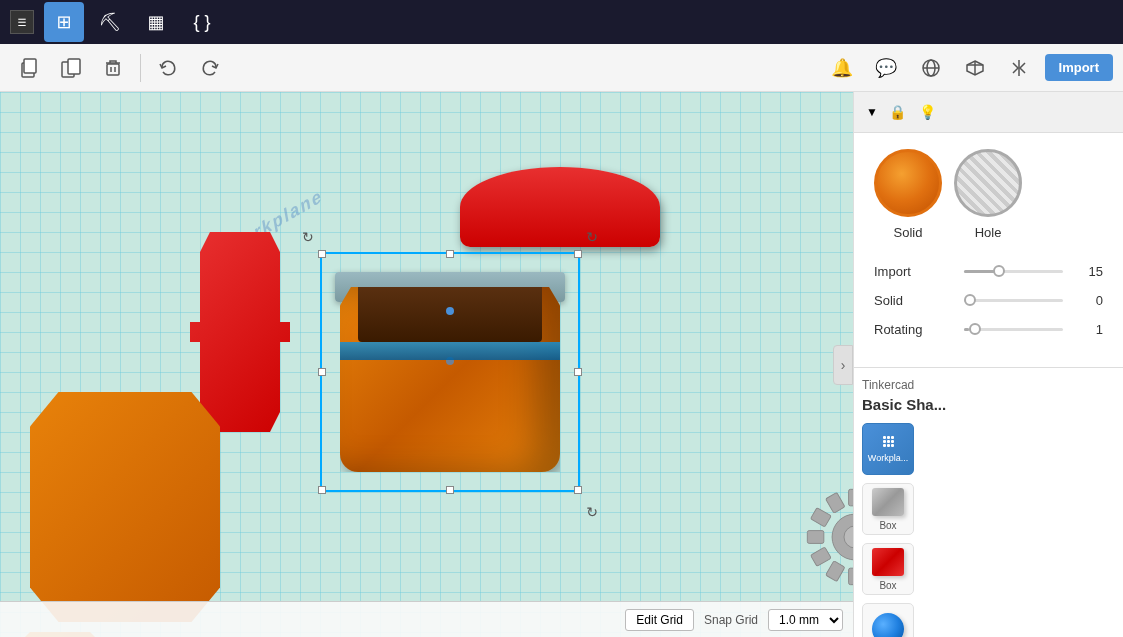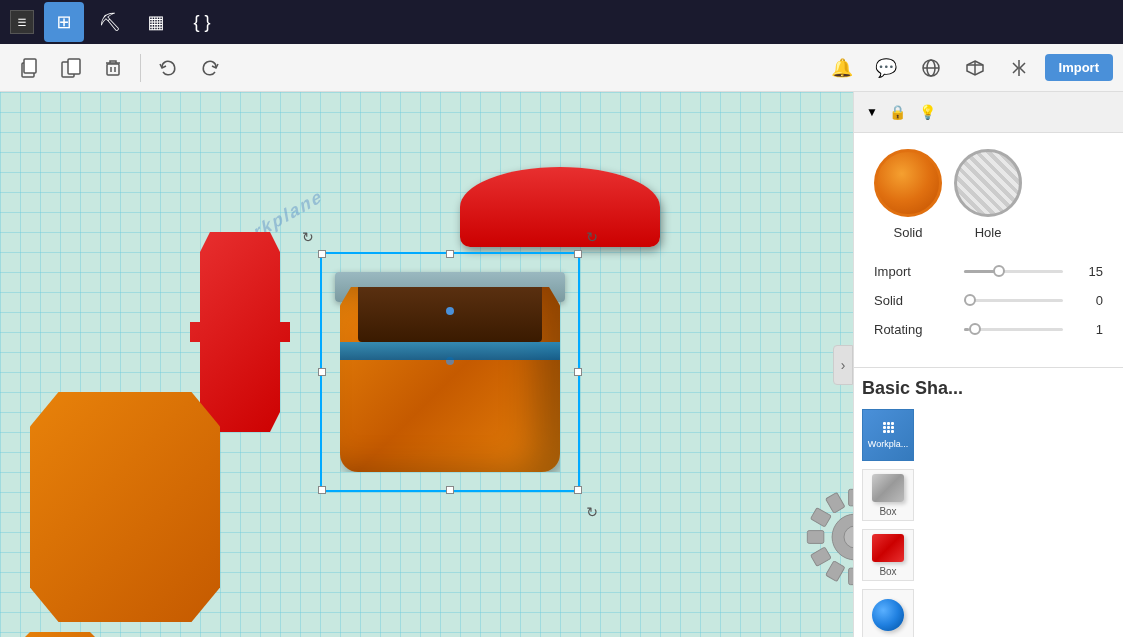--- a/index.html
+++ b/index.html
@@ -193,33 +193,33 @@
     .prop-slider-track { flex: 1; height: 3px; background: #ddd; border-radius: 2px; position: relative; margin: 0 10px; }
     .prop-slider-thumb { position: absolute; top: -5px; left: 30%; width: 12px; height: 12px; background: white; border: 2px solid #aaa; border-radius: 50%; cursor: pointer; }
     .prop-slider-fill { position: absolute; left: 0; top: 0; height: 3px; background: #aaa; border-radius: 2px; width: 30%; }
     .prop-value { width: 30px; text-align: right; font-size: 13px; color: #333; }
 
     
     #tinkercad-panel {
       padding: 10px 8px; flex: 1; overflow-y: auto;
     }
     .tc-header { font-size: 12px; color: #666; margin-bottom: 4px; }
-    .tc-title { font-size: 18px; font-weight: bold; color: #333; margin-bottom: 10px; }
+    .tc-title { font-size: 15px; font-weight: bold; color: #333; margin-bottom: 10px; }
 
     .shapes-grid { display: flex; flex-direction: column; gap: 8px; }
     .shape-row { display: flex; gap: 8px; align-items: center; }
     .workplane-grid {
       display: grid; grid-template-columns: repeat(3,3px); grid-template-rows: repeat(3,3px);
       gap: 1px; margin-bottom: 2px;
     }
     .wg-cell { width: 3px; height: 3px; background: white; border-radius: 1px; }
 
     
     .shape-tile {
-      width: 52px; height: 52px; border-radius: 0;
+      width: 52px; height: 52px; border-radius: 5px;
       display: flex; flex-direction: column; align-items: center; justify-content: center;
       cursor: pointer; font-size: 10px; color: #555; gap: 4px; border: 1px solid #e0e0e0;
       background: #f8f8f8;
     }
     .shape-tile-label { font-size: 10px; color: #555; }
 
     
     .gray-box { width: 32px; height: 28px; background: linear-gradient(135deg, #ccc, #999, #bbb); border-radius: 3px; box-shadow: 2px 2px 4px rgba(0,0,0,0.2); }
     
     .red-box { width: 32px; height: 28px; background: linear-gradient(135deg, #e83030, #cc0000, #e83030); border-radius: 3px; box-shadow: 2px 2px 4px rgba(0,0,0,0.2); }
@@ -377,20 +377,30 @@
           <rect x="-7" y="-52" width="14" height="18" rx="2" transform="rotate(180)"></rect>
           <rect x="-7" y="-52" width="14" height="18" rx="2" transform="rotate(210)"></rect>
           <rect x="-7" y="-52" width="14" height="18" rx="2" transform="rotate(240)"></rect>
           <rect x="-7" y="-52" width="14" height="18" rx="2" transform="rotate(270)"></rect>
           <rect x="-7" y="-52" width="14" height="18" rx="2" transform="rotate(300)"></rect>
           <rect x="-7" y="-52" width="14" height="18" rx="2" transform="rotate(330)"></rect>
         </g>
       </svg>
     </div>
 
+    <div id="bottombar">
+      <button class="edit-grid-btn">Edit Grid</button>
+      <span class="snap-label">Snap Grid</span>
+      <select class="snap-select">
+        <option>1.0 mm</option>
+        <option>0.5 mm</option>
+        <option>2.0 mm</option>
+        <option>5.0 mm</option>
+      </select>
+    </div>
   </div>
 
   <div class="expand-handle">›</div>
 
   <div id="right-panel">
 
     <div id="shape-panel">
       <div class="shape-panel-header">
         <span class="chevron">▼</span>
         <div class="shape-panel-icons">
@@ -435,20 +445,21 @@
           <div class="prop-slider-track">
             <div class="prop-slider-fill" style="width:5%;"></div>
             <div class="prop-slider-thumb" style="left:calc(5% - 0px);"></div>
           </div>
           <span class="prop-value">1</span>
         </div>
       </div>
     </div>
 
     <div id="tinkercad-panel">
+      <div class="tc-header">Tinkercad</div>
       <div class="tc-title">Basic Sha...</div>
 
       <div class="shapes-grid">
 
         <div class="shape-row">
           <div class="shape-tile" style="background:linear-gradient(135deg,#4a90d9,#357abd);border-color:#357abd;">
             <div class="workplane-grid">
               <div class="wg-cell"></div>
                 <div class="wg-cell"></div>
                 <div class="wg-cell"></div>

